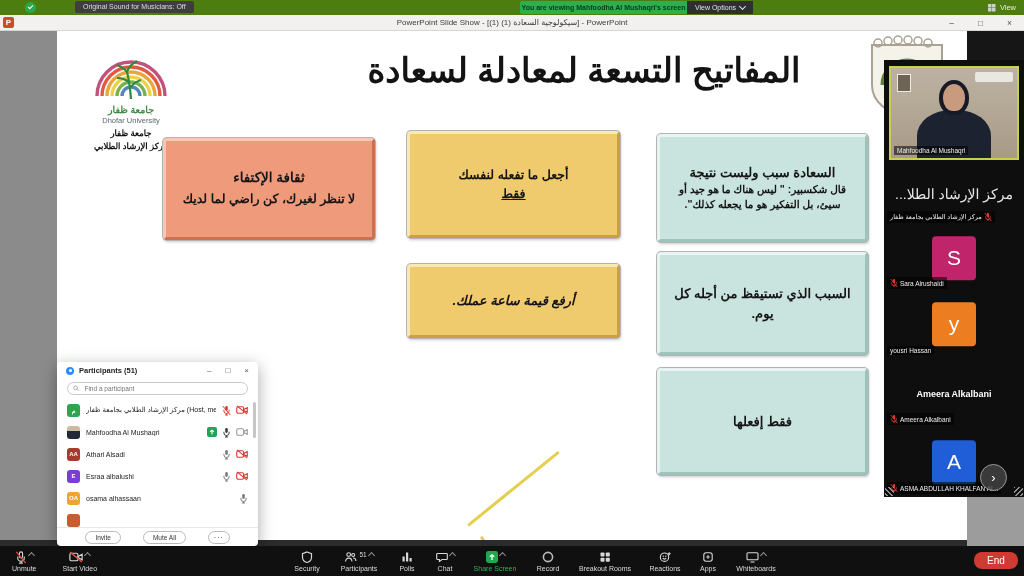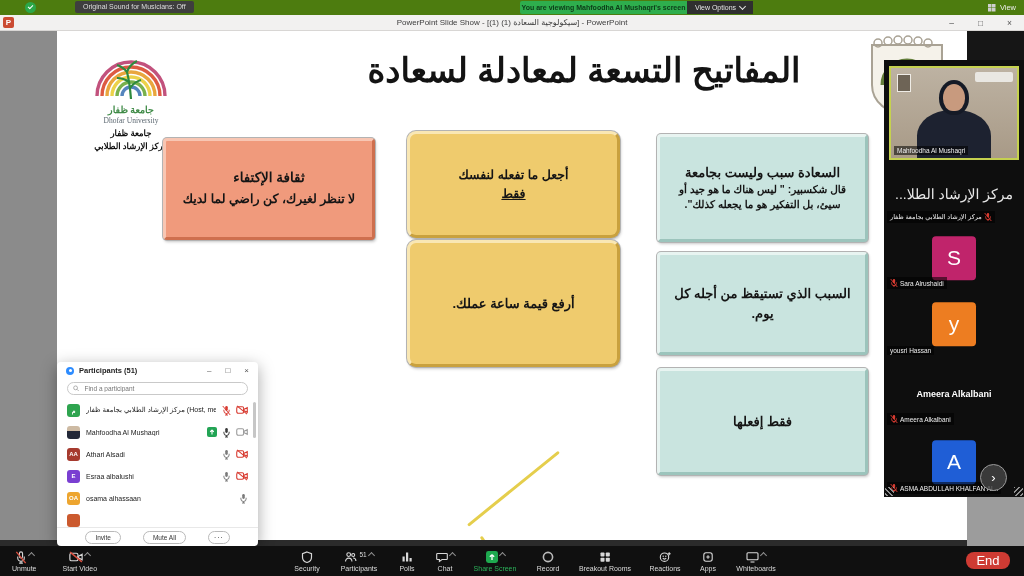--- a/index.html
+++ b/index.html
@@ -36,35 +36,35 @@
 
   
   .stage{position:absolute;left:0;top:30px;width:1024px;height:516px;}
   .strip-left{position:absolute;left:0;top:0;width:57px;height:510px;background:#8B8B8B;}
   .strip-right-black{position:absolute;left:967px;top:0;width:57px;height:467px;background:#161616;}
   .strip-right-grey{position:absolute;left:967px;top:467px;width:57px;height:49px;background:#9c9c9c;}
   .strip-bottom{position:absolute;left:0;top:510px;width:967px;height:6px;background:#2b2b2b;}
   .slide{position:absolute;left:57px;top:0;width:910px;height:510px;background:#fff;overflow:hidden;}
 
   
-  .logo{position:absolute;left:18px;top:6px;width:112px;text-align:center;font-family:Liberation Serif, serif;}
+  .logo{position:absolute;left:18px;top:6px;width:112px;text-align:center;}
   .logo .wm-ar{font-size:9.5px;font-weight:bold;color:#3E8A46;}
   .logo .wm-en{font-size:7.5px;color:#5b6770;margin-top:1px;}
   .logo .cap{font-size:8.5px;font-weight:bold;color:#111;margin-top:3px;direction:rtl;}
 
   
   .slide-title{position:absolute;left:190px;right:46px;top:20px;text-align:center;font-size:34px;font-weight:bold;
                color:#131313;direction:rtl;}
 
   
   .box{position:absolute;border-radius:4px;display:flex;flex-direction:column;align-items:center;justify-content:center;
        text-align:center;direction:rtl;padding:4px 10px;box-sizing:border-box;color:#151515;
        box-shadow:0 0 0 1px #b3b3b3,1px 2px 3px rgba(0,0,0,.22);border:3px solid;}
   .box.salmon{background:#F09A7C;border-color:#F8C6B3 #CE6F4E #CE6F4E #F8C6B3;}
-  .box.yellow{background:#EFCB6D;border-color:#F9E7B4 #C9A13E #C9A13E #F9E7B4;border-radius:9px;}
+  .box.yellow{background:#EFCB6D;border-color:#F9E7B4 #C9A13E #C9A13E #F9E7B4;}
   .box.teal{background:#C9E4DF;border-color:#E8F4F1 #9CC4BC #9CC4BC #E8F4F1;}
   .b-title{font-weight:bold;font-size:13.5px;margin-bottom:5px;}
   .b-body{font-weight:bold;font-size:12.5px;line-height:1.5;}
   .box.smalltext .b-title{font-size:13px;margin-bottom:2px;}
   .box.smalltext .b-body{font-size:10.5px;line-height:1.35;}
   .u{text-decoration:underline;}
 
   
   .crest{position:absolute;left:805px;top:3px;}
 
@@ -123,22 +123,22 @@
 
   
   .toolbar{position:absolute;left:0;bottom:0;width:1024px;height:30px;background:#101010;z-index:7;}
   .tb-left{position:absolute;left:12px;top:0;height:30px;display:flex;gap:26px;align-items:center;}
   .tb-mid{position:absolute;left:288px;top:0;height:30px;display:flex;gap:8px;align-items:center;}
   .tb-item{display:flex;flex-direction:column;align-items:center;gap:1px;font-size:7px;color:#dcdcdc;position:relative;cursor:default;}
   .tb-iconrow{height:13px;display:flex;align-items:flex-start;gap:2px;}
   .tb-badge{font-size:6.5px;color:#dcdcdc;line-height:8px;}
   .tb-chev{color:#8f8f8f;margin-top:3px;}
   .tb-label.green{color:#2BB25A;}
-  .endbtn{position:absolute;right:14px;top:6px;width:44px;height:17px;background:#CE3B33;border:none;border-radius:8px;
-          color:#fff;font-size:13px;display:flex;align-items:center;justify-content:center;font-family:inherit;}
+  .endbtn{position:absolute;right:6px;top:6px;width:44px;height:17px;background:#CE3B33;border:none;border-radius:8px;
+          color:#fff;font-size:10px;display:flex;align-items:center;justify-content:center;font-family:inherit;}
 </style>
 </head>
 <body>
 
 <div class="screen">
 
   <div class="topbar">
     <div class="shield">
         <span class="ck"></span>
       </div>
@@ -206,25 +206,25 @@
 
       <div class="box salmon" style="left:106px;top:108px;width:212px;height:102px;">
         <div class="b-title">ثقافة الإكتفاء</div>
         <div class="b-body">لا تنظر لغيرك، كن راضي لما لديك</div>
       </div>
       <div class="box yellow" style="left:350px;top:101px;width:213px;height:107px;">
         <div class="b-body"><span>أجعل ما تفعله لنفسك</span><br>
           <span class="u">فقط</span></div>
       </div>
       <div class="box teal smalltext" style="left:600px;top:104px;width:211px;height:108px;">
-        <div class="b-title">السعادة سبب وليست بجامعة</div>
+        <div class="b-title">السعادة سبب وليست نتيجة</div>
         <div class="b-body">قال شكسبير: " ليس هناك ما هو جيد أو سيئ، بل التفكير هو ما يجعله كذلك".</div>
       </div>
 
-      <div class="box yellow" style="left:350px;top:210px;width:213px;height:127px;">
+      <div class="box yellow" style="left:350px;top:234px;width:213px;height:74px;font-style:italic;">
         <div class="b-body" style="font-size:13px">أرفع قيمة ساعة عملك.</div>
       </div>
       <div class="box teal" style="left:600px;top:222px;width:211px;height:103px;">
         <div class="b-body" style="font-size:13px">السبب الذي تستيقظ من أجله كل يوم.</div>
       </div>
 
       <div class="box teal" style="left:600px;top:338px;width:211px;height:107px;text-align:right;">
         <div class="b-body" style="font-size:13px">فقط إفعلها</div>
       </div>
 

